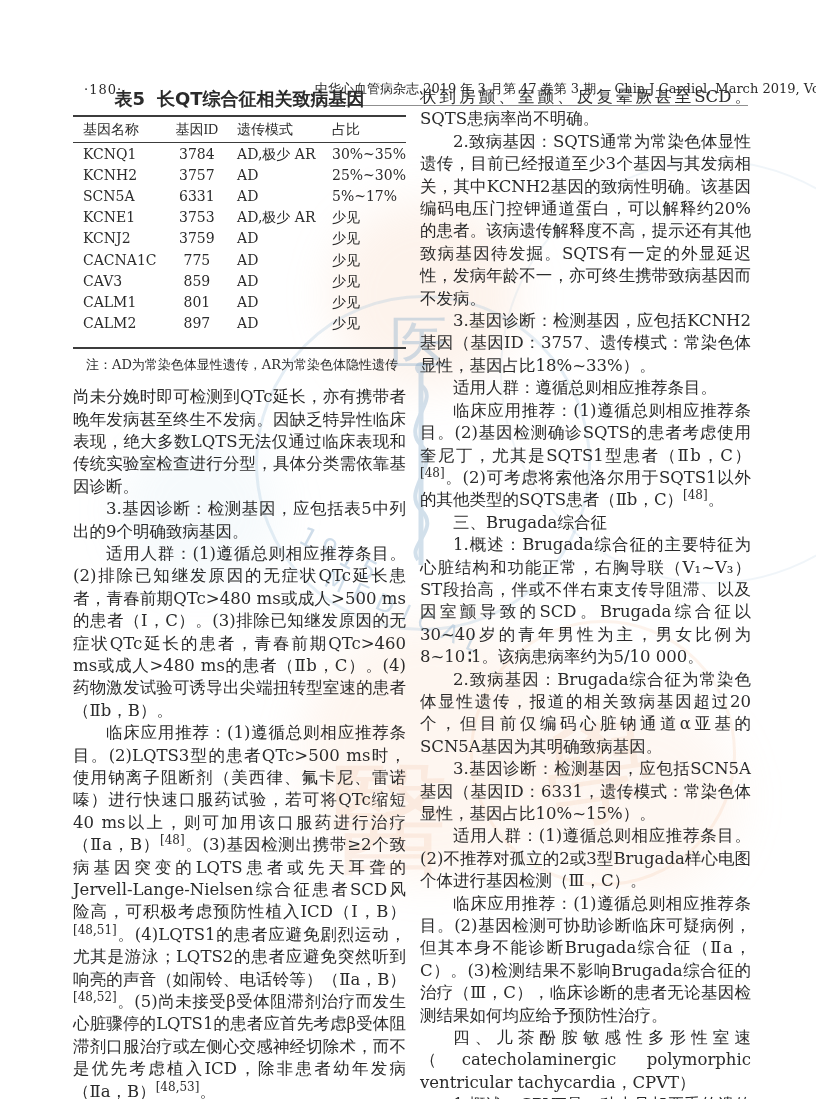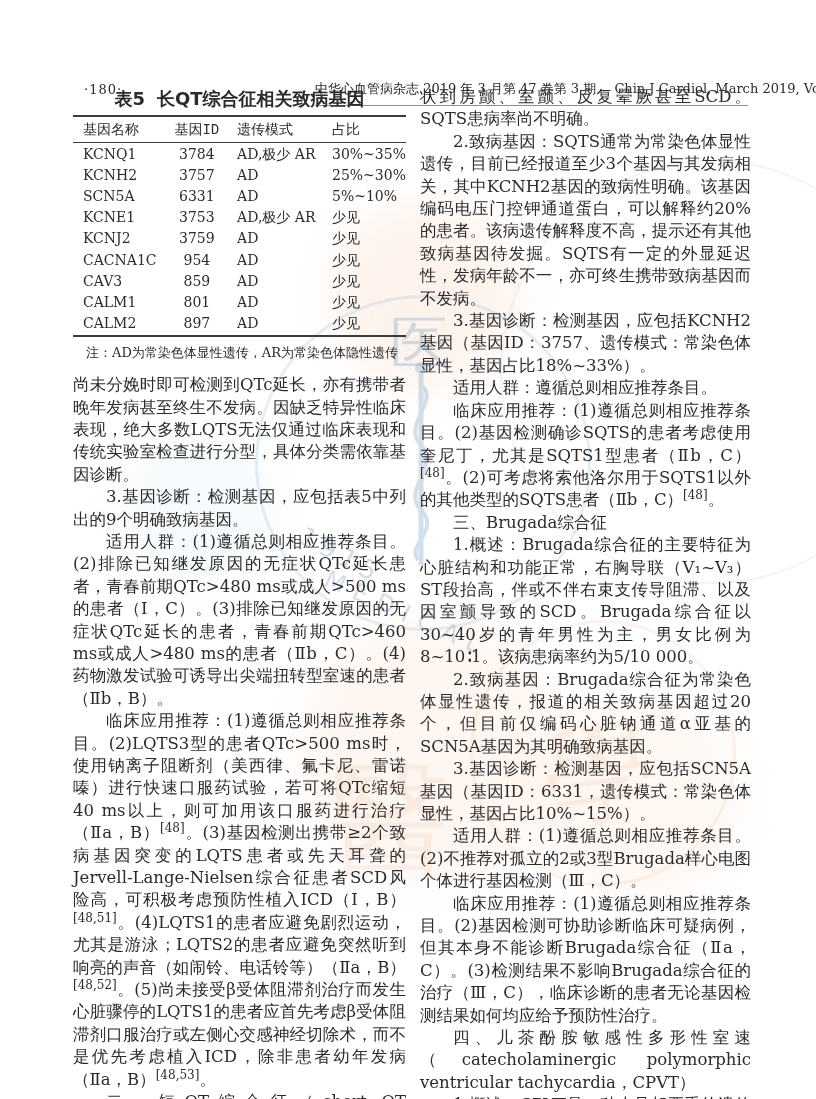--- a/index.html
+++ b/index.html
@@ -40,24 +40,24 @@
   .col-right{left:420px;top:86px;width:331px;}
   p.para{margin:0;}
   p.para.indent{text-indent:2em;}
   sup{font-size:12px;line-height:0;vertical-align:super;}
   
   .tblwrap{margin-bottom:13px;}
   .tbl-title{text-align:center;font-family:"DejaVu Sans","Liberation Sans",sans-serif;
     font-weight:bold;font-size:18px;margin:0 0 7px 0;line-height:18px;}
   .tbl-title .t-label{margin-right:12px;}
   table.tbl{width:100%;border-collapse:collapse;font-size:14px;line-height:16px;}
-  table.tbl thead th{font-family:Liberation Mono, monospace;font-weight:normal;
+  table.tbl thead th{font-family:Liberation Serif, serif;font-weight:normal;
     border-top:2px solid #3c3c3c;border-bottom:1px solid #3c3c3c;padding:5px 0 4px 0;}
   table.tbl td{padding:2.6px 0;}
-  table.tbl tbody tr:last-child td{border-bottom:2px solid #3c3c3c;padding-bottom:4px;}
+  table.tbl tbody tr:last-child td{border-bottom:2px solid #3c3c3c;padding-bottom:16px;}
   .c0{text-align:left;padding-left:10px !important;width:27%;}
   th.c0{text-align:left;}
   .c1{text-align:center;width:21%;}
   .c2{text-align:left;padding-left:6px !important;width:30%;}
   .c3{text-align:left;padding-left:4px !important;width:22%;}
   .tbl-note{font-size:13px;line-height:17px;margin-top:7px;text-indent:1em;text-align:left;}
 </style>
 </head>
 <body>
 
@@ -115,37 +115,37 @@
             <tr>
               <td class="c0">KCNH2</td>
               <td class="c1">3757</td>
               <td class="c2">AD</td>
               <td class="c3">25%~30%</td>
             </tr>
             <tr>
               <td class="c0">SCN5A</td>
               <td class="c1">6331</td>
               <td class="c2">AD</td>
-              <td class="c3">5%~10%</td>
+              <td class="c3">5%~17%</td>
             </tr>
             <tr>
               <td class="c0">KCNE1</td>
               <td class="c1">3753</td>
               <td class="c2">AD,极少 AR</td>
               <td class="c3">少见</td>
             </tr>
             <tr>
               <td class="c0">KCNJ2</td>
               <td class="c1">3759</td>
               <td class="c2">AD</td>
               <td class="c3">少见</td>
             </tr>
             <tr>
               <td class="c0">CACNA1C</td>
-              <td class="c1">954</td>
+              <td class="c1">775</td>
               <td class="c2">AD</td>
               <td class="c3">少见</td>
             </tr>
             <tr>
               <td class="c0">CAV3</td>
               <td class="c1">859</td>
               <td class="c2">AD</td>
               <td class="c3">少见</td>
             </tr>
             <tr>

